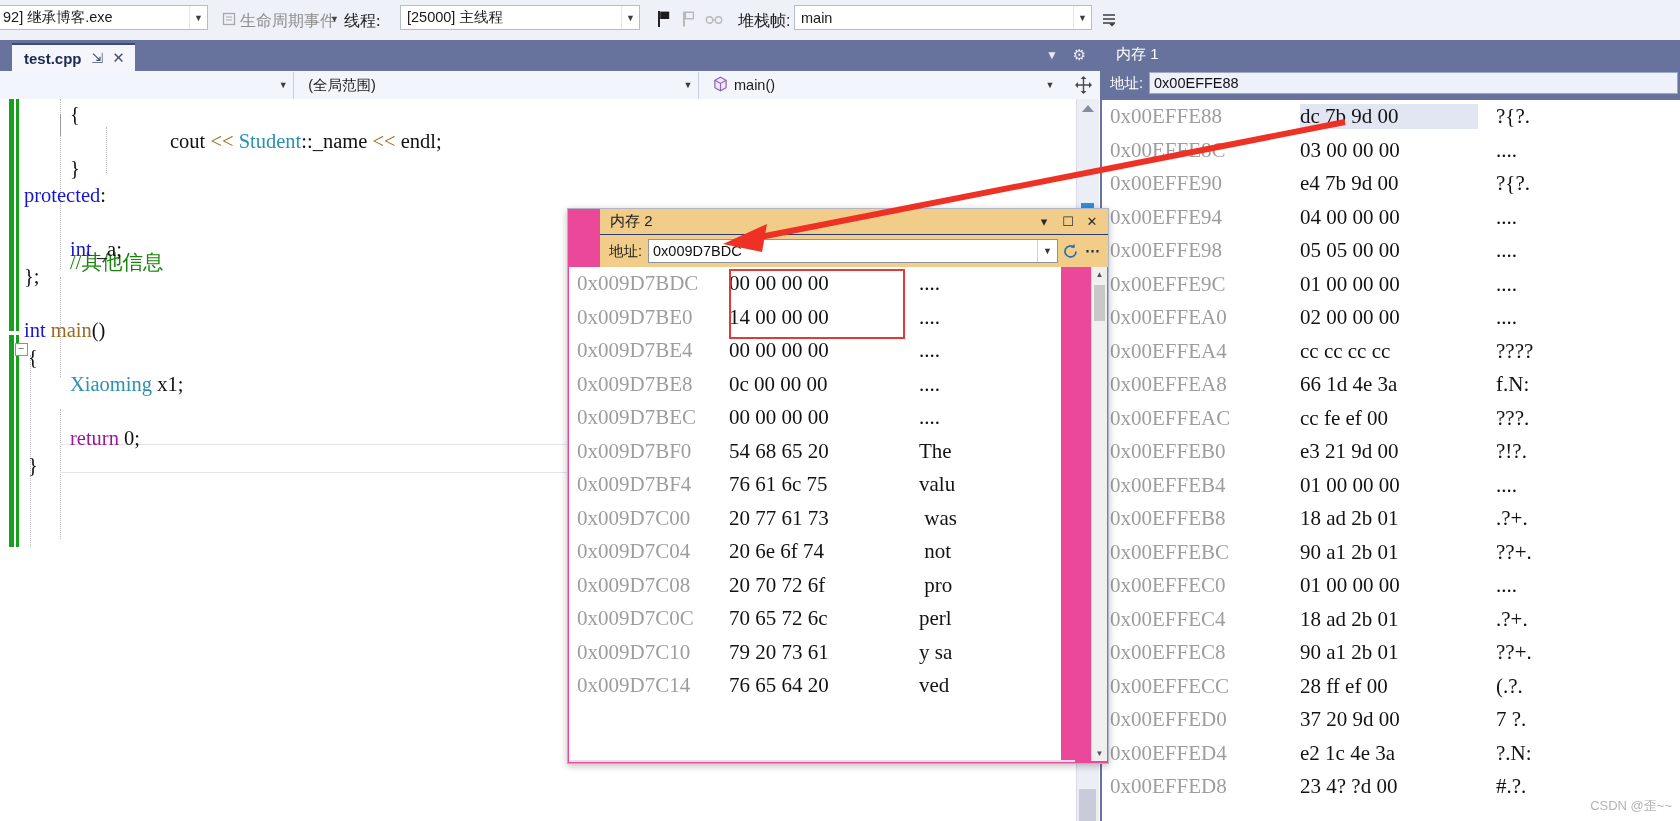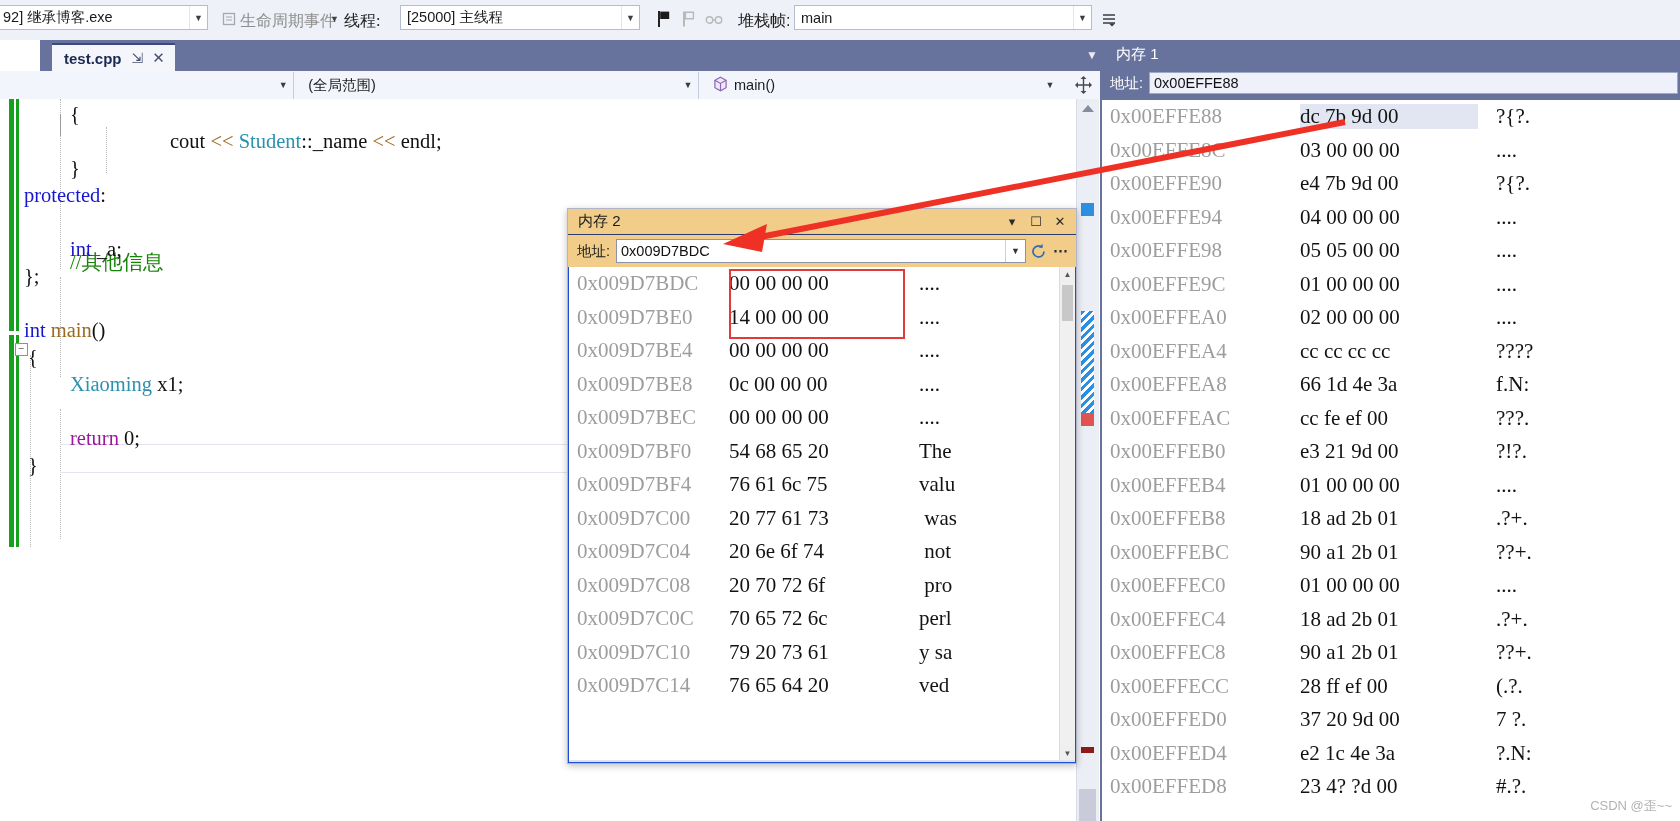--- a/index.html
+++ b/index.html
@@ -34,21 +34,20 @@
   .tb-txt{font-size:16px;color:#1f1f1f;white-space:nowrap;}
   .tb-txt.dim{color:#8e8e8e;}
   .caret{font-size:9px;color:#444;}
   .ico-btn{width:22px;height:22px;display:flex;align-items:center;justify-content:center;}
 
   
   .editor-wrap{position:absolute;left:0;top:40px;width:1100px;height:781px;background:#fff;}
   .tabstrip{
     position:absolute;left:0;top:0;width:1100px;height:31px;
     background:#67739c;
-    margin-left:40px;
   }
   .tab{
     position:absolute;left:12px;top:3px;height:28px;
     background:#f5f6fb;border-top:2px solid #3b4a7a;
     display:flex;align-items:center;padding:0 10px 0 12px;box-sizing:border-box;
   }
   .tab .name{font-size:15px;font-weight:bold;color:#1b2a54;}
   .tab .pin{margin-left:10px;color:#46506e;font-size:14px;}
   .tab .x{margin-left:9px;color:#46506e;font-size:15px;}
   .tabstrip .right-ico{position:absolute;top:8px;color:#e8eaf4;font-size:12px;}
@@ -113,22 +112,23 @@
   }
   .memrow{display:flex;align-items:center;height:33.5px;white-space:pre;}
   .memrow .ad{width:190px;padding-left:8px;color:#9d9d9d;}
   .memrow .hx{width:178px;color:#131313;letter-spacing:0px;}
   .memrow .as{color:#131313;padding-left:18px;}
   .memrow.sel .hx{background:#e2e6f2;}
 
   
   .mem2{
     position:absolute;left:567px;top:208px;width:508px;height:554px;
-    background:#1d4ed8;border:1px solid #b0b6c8;
+    background:#ec4899;border:1px solid #b0b6c8;
     box-shadow:0 2px 7px rgba(0,0,0,.25);
+    padding-left:32px;
   }
   .mem2 .title{
     height:25px;background:#f2cd8a;border-bottom:1px solid #2b3a6b;
     display:flex;align-items:center;padding:0 4px 0 10px;
   }
   .mem2 .title .t{flex:1;font-size:15px;color:#1b1b1b;}
   .mem2 .title .btn{width:24px;height:22px;display:flex;align-items:center;justify-content:center;color:#2b2b2b;font-size:13px;}
   .mem2 .addrbar{height:32px;background:#f2cd8a;display:flex;align-items:center;padding:0 5px 0 9px;}
   .mem2 .addrbar .lab{font-size:14.5px;color:#1b1b1b;margin-right:6px;}
   .mem2 .addrbar .inwrap{flex:1;display:flex;height:24px;border:1px solid #8d93a6;background:#fff;box-sizing:border-box;}

